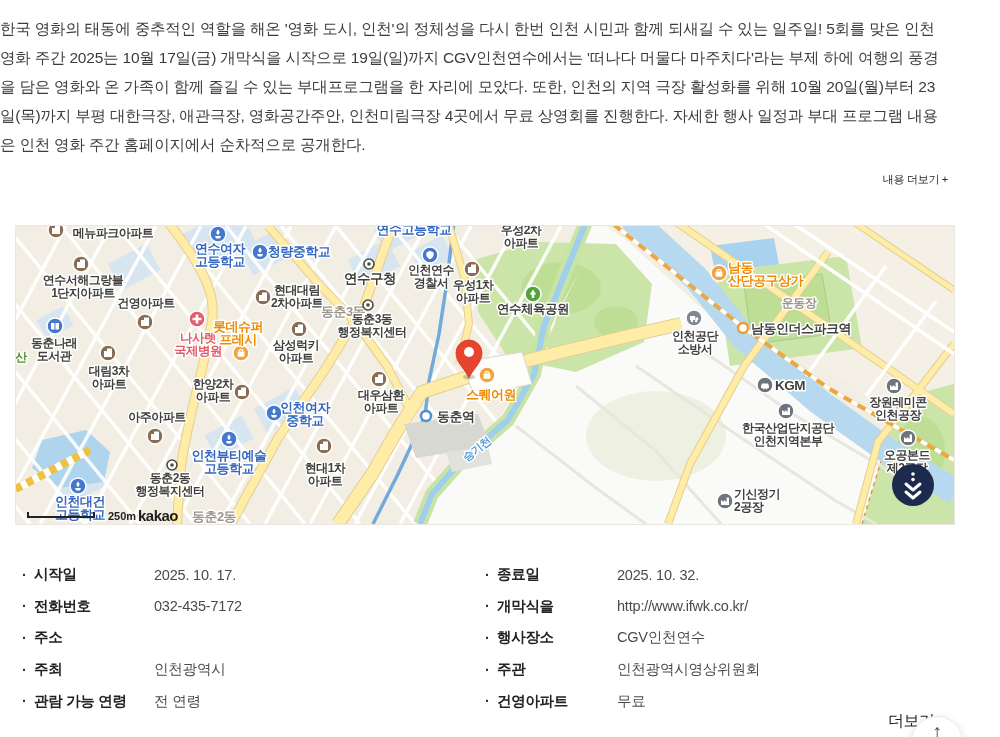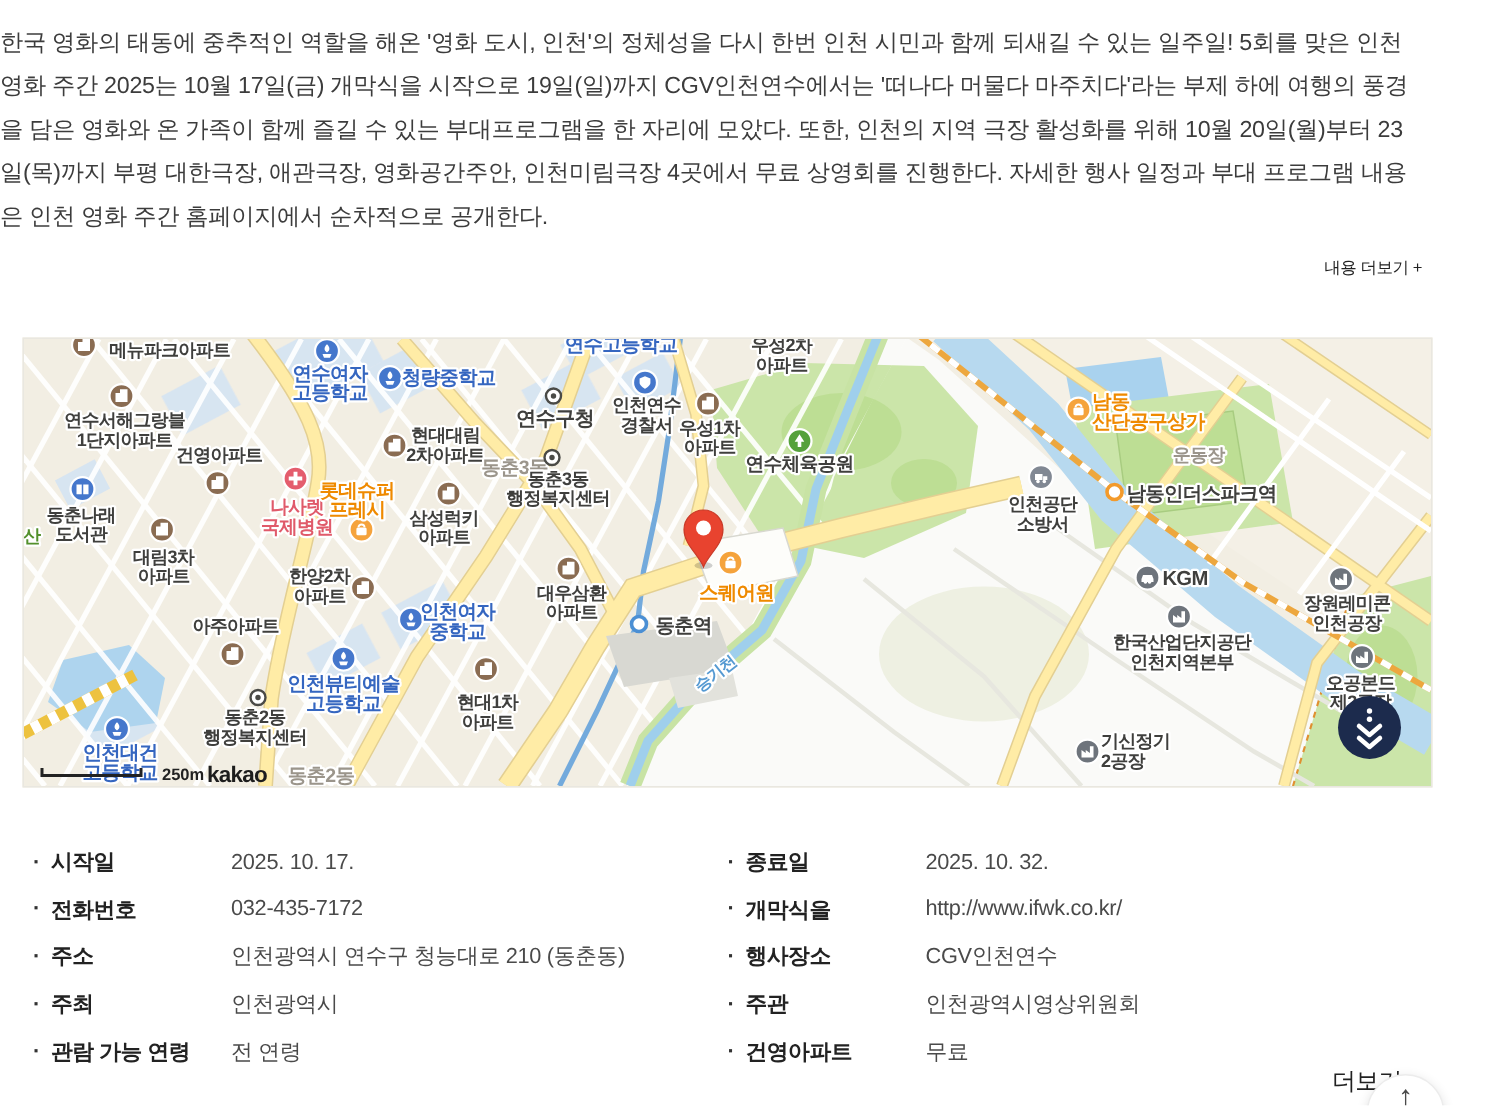--- a/index.html
+++ b/index.html
@@ -329,21 +329,20 @@
           <span class="ival">2025. 10. 17.</span>
         </div>
       <div class="info-row">
           <span class="bullet">·</span>
           <span class="ilabel">전화번호</span>
           <span class="ival">032-435-7172</span>
         </div>
       <div class="info-row">
           <span class="bullet">·</span>
           <span class="ilabel">주소</span>
-          <span class="ival">인천광역시 연수구 청능대로 210 (동춘동)</span>
         </div>
       <div class="info-row">
           <span class="bullet">·</span>
           <span class="ilabel">주최</span>
           <span class="ival">인천광역시</span>
         </div>
       <div class="info-row">
           <span class="bullet">·</span>
           <span class="ilabel">관람 가능 연령</span>
           <span class="ival">전 연령</span>

